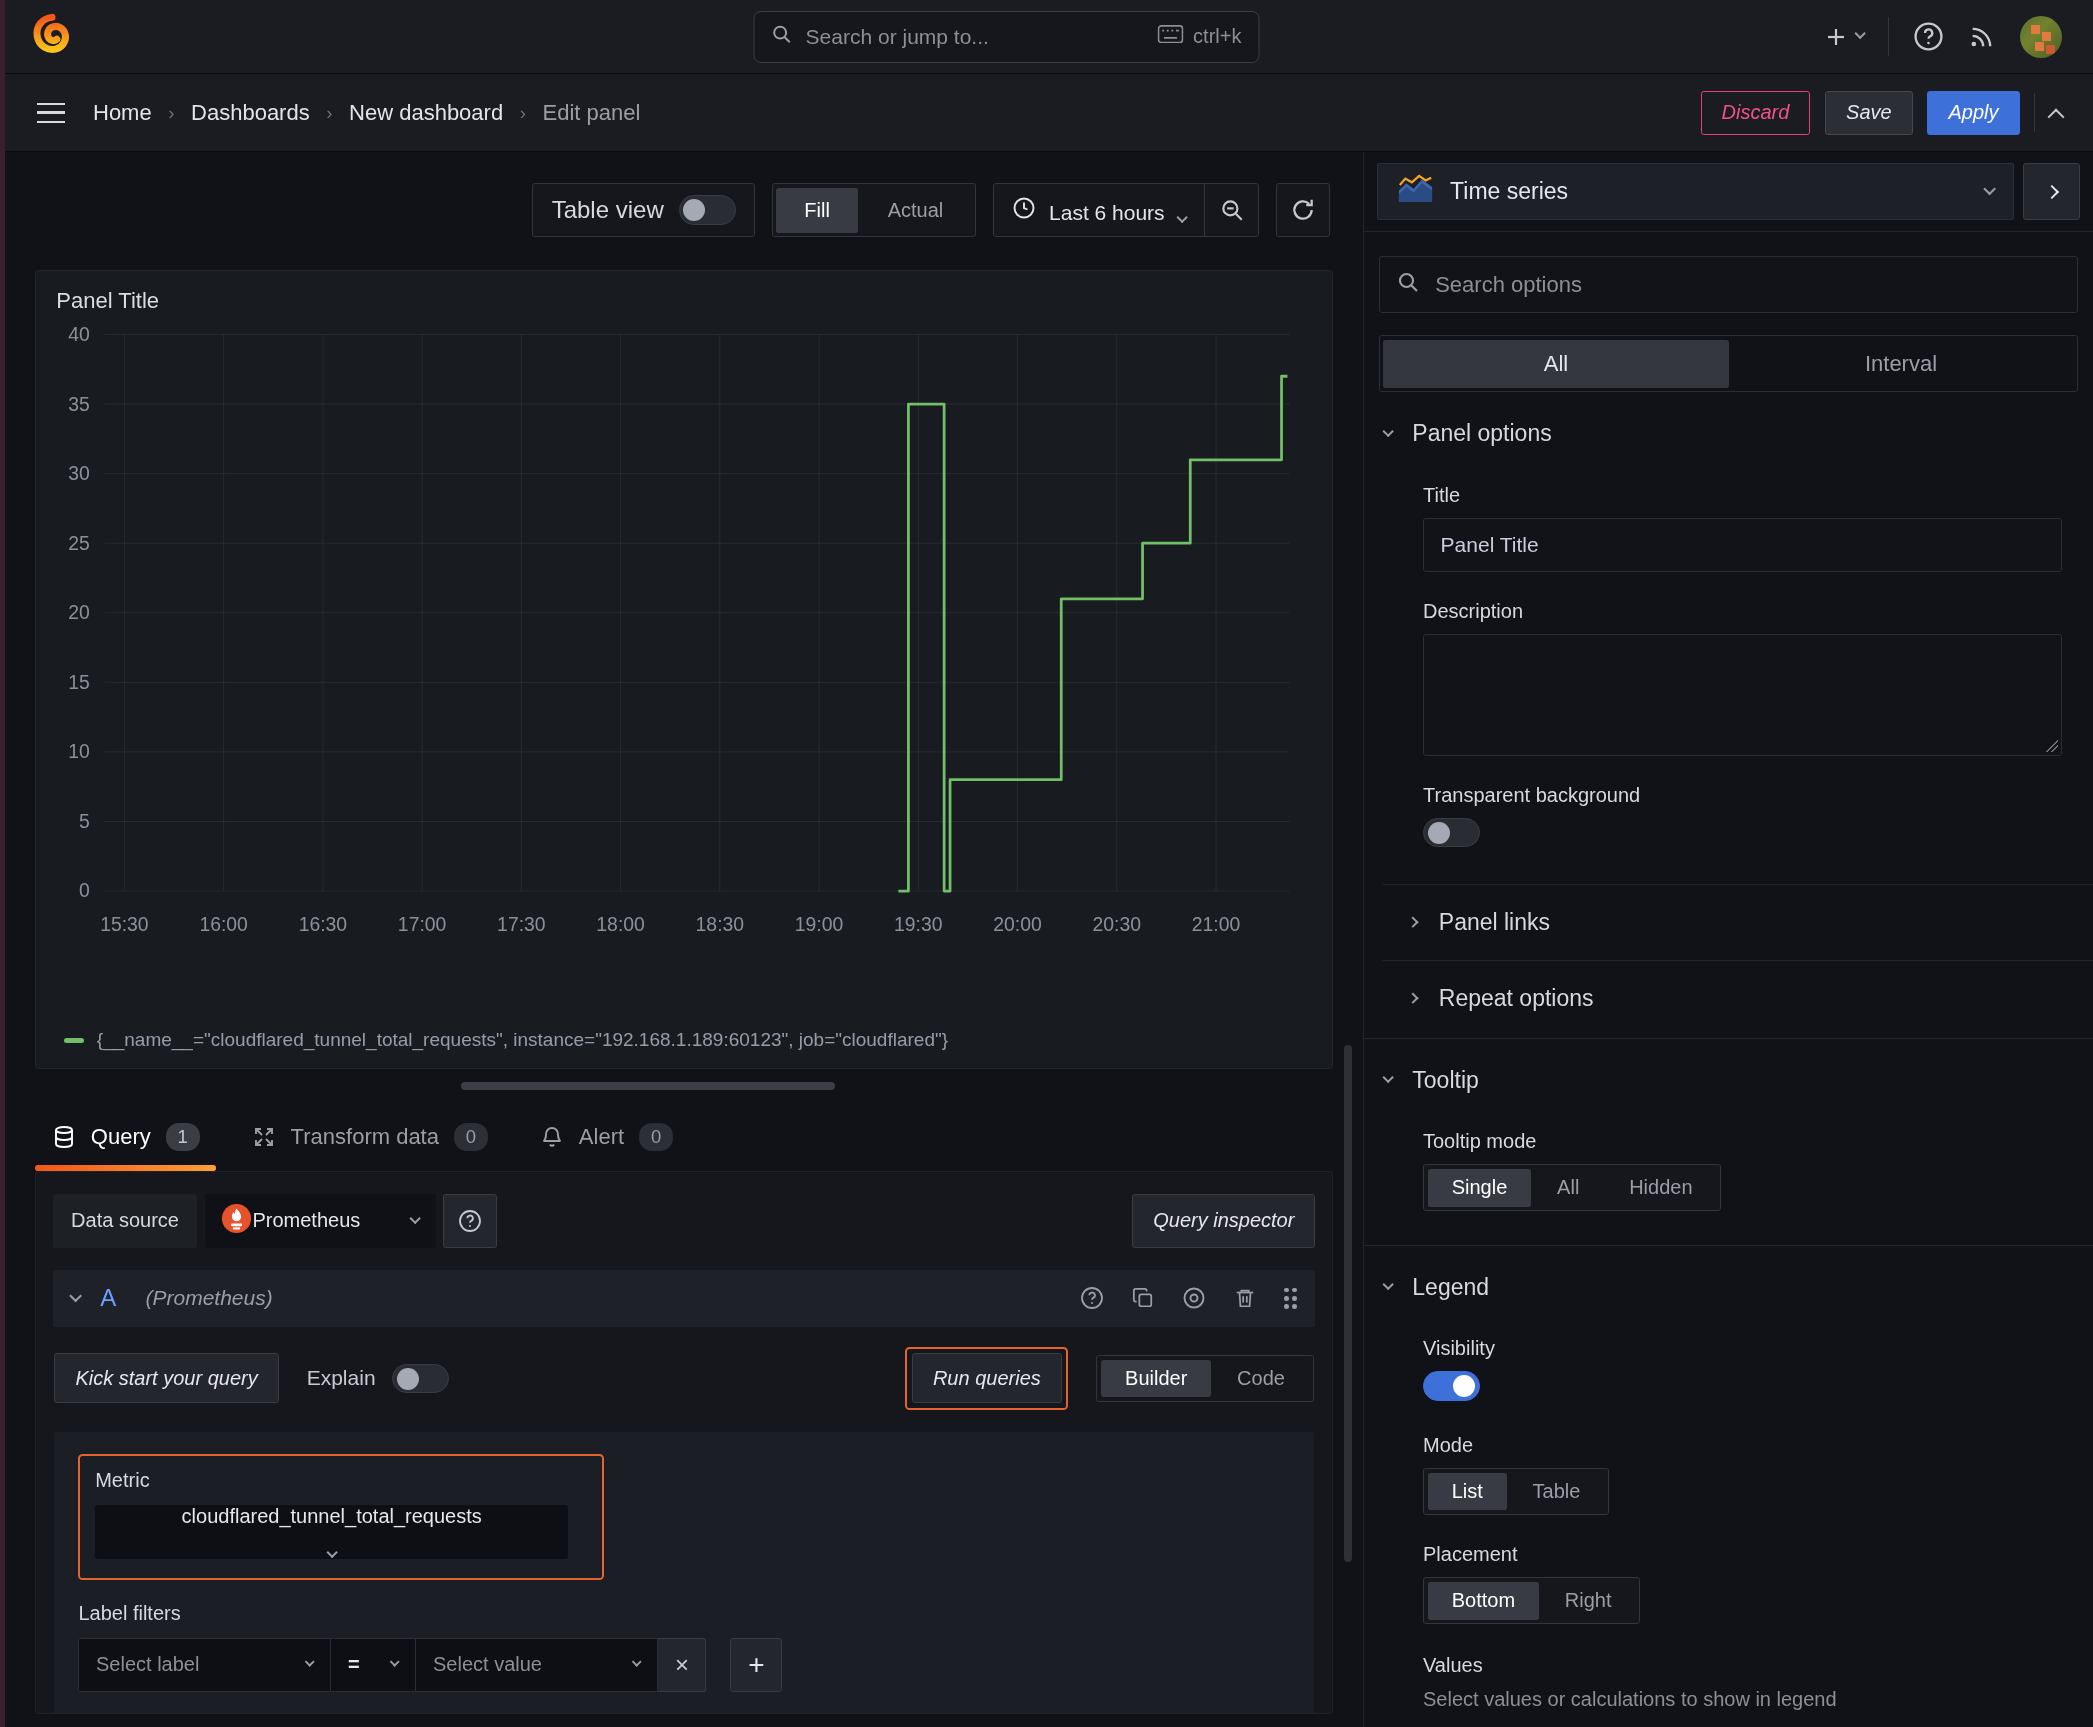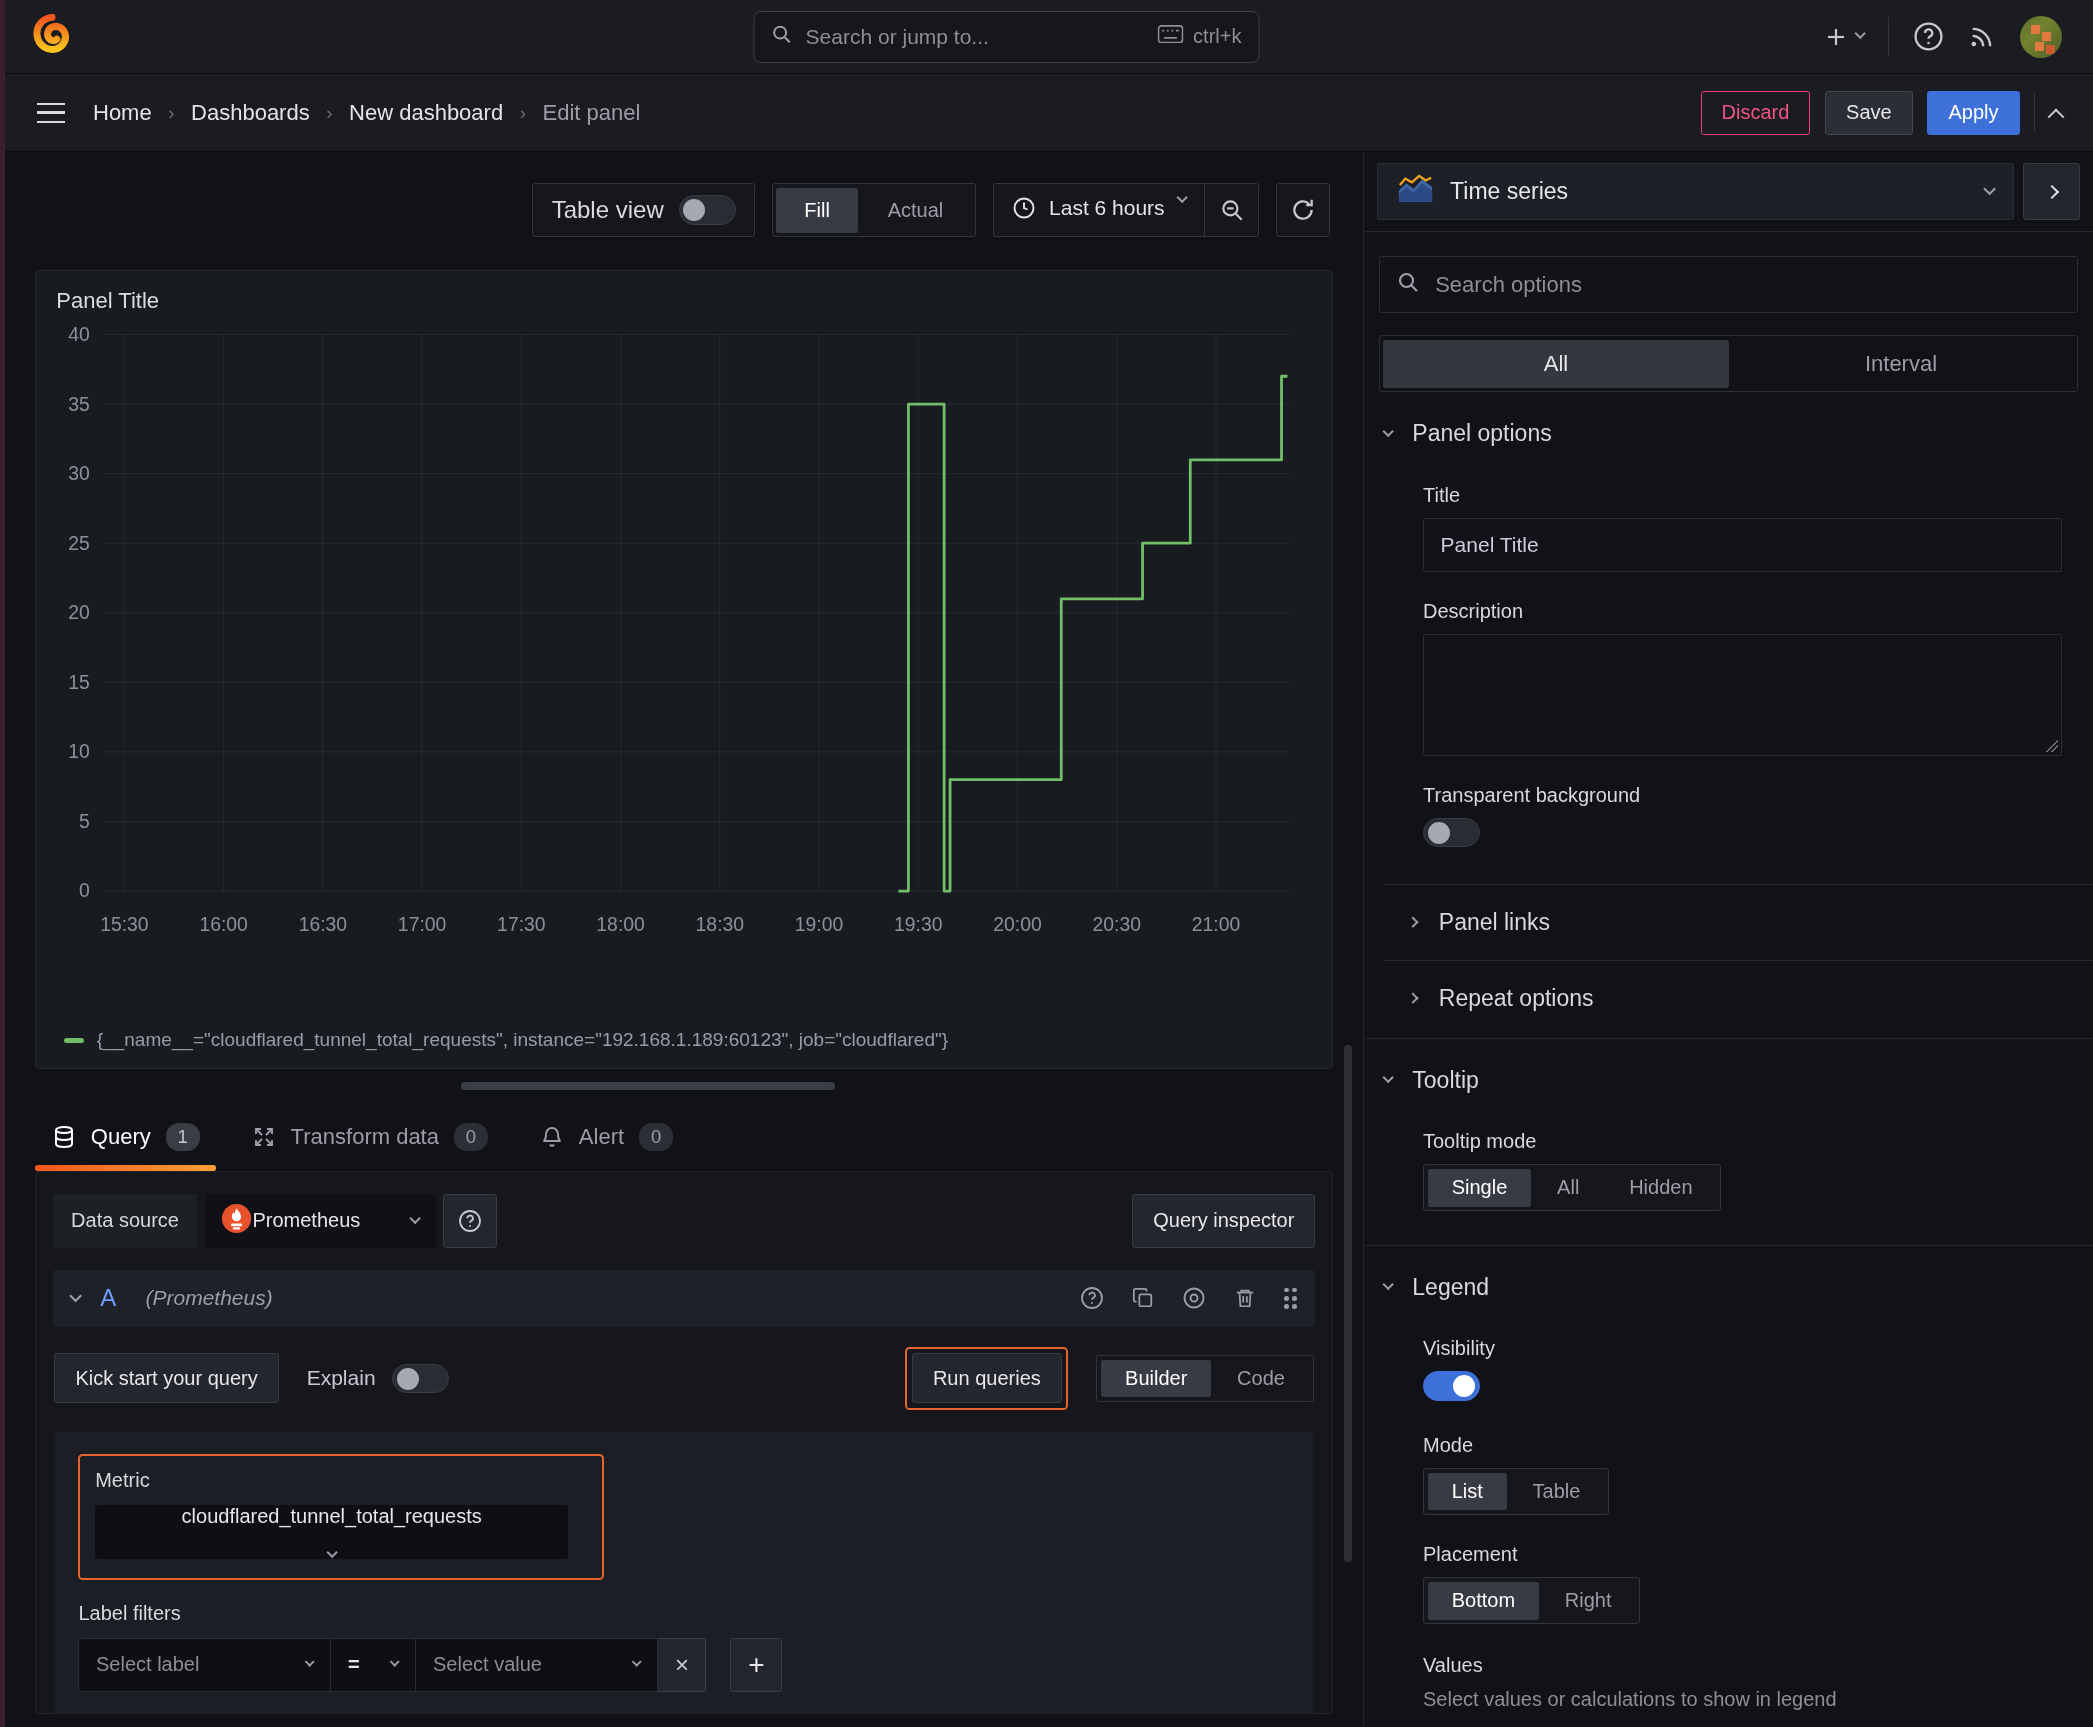--- a/index.html
+++ b/index.html
@@ -13,21 +13,21 @@
 
   
   .chev { display:inline-block; width:10px; height:10px;
           border-right:2.3px solid currentColor; border-bottom:2.3px solid currentColor; }
   .chev.down  { transform:rotate(45deg) translate(-1.8px,-1.8px); }
   .chev.right { transform:rotate(-45deg); }
   .chev.up    { transform:rotate(225deg) translate(-2.8px,-2.8px); }
   .icon-btn { display:flex; align-items:center; justify-content:center; color:#9d9da8; cursor:pointer; }
   .btn { display:inline-flex; align-items:center; justify-content:center;
          border-radius:2.8px; padding:0 20px; height:50px; font-size:20px;
-         background:#24262d; border:0.9px solid #3a3c44; color:#e6e6ec; cursor:pointer; white-space:nowrap; }
+         background:#24262d; border:0.9px solid #3a3c44; color:#e6e6ec; cursor:pointer; white-space:nowrap;font-style:italic; }
   .toggle { width:57px; height:29.5px; border-radius:14.8px; background:#2a2c33; border:0.9px solid #3a3c44;
             position:relative; cursor:pointer; flex:none; }
   .toggle .knob { position:absolute; top:2.8px; left:3.7px; width:22px; height:22px; border-radius:50%; background:#a5a9b4; }
   .toggle.on { background:#3d71d9; border-color:#3d71d9; }
   .toggle.on .knob { left:auto; right:3.7px; background:#fff; }
   .seg { display:inline-flex; border:0.9px solid #33353d; border-radius:2.8px; padding:3.7px; gap:1.8px; background:#16171c; }
   .seg .opt { padding:7.4px 24px; border-radius:2.8px; color:#9d9da8; font-size:20px; cursor:pointer; white-space:nowrap; }
   .seg .opt.sel { background:#383b43; color:#fff; }
   .hl-box { border:2.8px solid #e5632d; border-radius:4.6px; }
 
@@ -67,21 +67,21 @@
   .main { display:flex; height:1575px; }
   .editor-left { width:1363px; position:relative; }
   .sidebar { flex:1; border-left:0.9px solid #24262b; background:#111217; }
 
   
   .viz-toolbar { display:flex; justify-content:flex-end; align-items:center; gap:16.6px; margin:31px 33px 0 0; }
   .group-box { display:flex; align-items:center; border:0.9px solid #33353d; border-radius:2.8px; height:54px; background:#16171c; }
   .tableview { padding:0 18.5px; gap:14.8px; display:flex; align-items:center; color:#d8d9df; font-size:24px; }
   .fillactual .opt { padding:11px 28px; }
   .timepick { display:flex; align-items:center; height:54px; }
-  .timepick .zone { display:flex; align-items:flex-start; gap:13px; padding:0 18.5px; color:#e3e4e8; font-size:21px; cursor:pointer; }
+  .timepick .zone { display:flex; align-items:flex-end; gap:13px; padding:0 18.5px; color:#e3e4e8; font-size:21px; cursor:pointer; }
   .timepick .zoomout { width:54px; height:100%; border-left:0.9px solid #33353d; }
   .sq-btn { width:54px; height:54px; border:0.9px solid #33353d; border-radius:2.8px; background:#16171c; }
 
   
   .panel { margin:33px 30px 0 35px; width:1298px; height:799px; background:#181b20;
            border:0.9px solid #25272d; border-radius:3.7px; padding:13px 14.8px; display:flex; flex-direction:column; }
   .panel-title { font-size:22px; color:#dcdce3; font-weight:500; padding:3.7px 0 0 5.5px; }
   .chart-wrap { flex:1; }
   .legend-row { display:flex; align-items:center; gap:13px; padding:1.8px 0 3.7px 13px; }
   .legend-swatch { width:20px; height:5.5px; border-radius:2.8px; }

